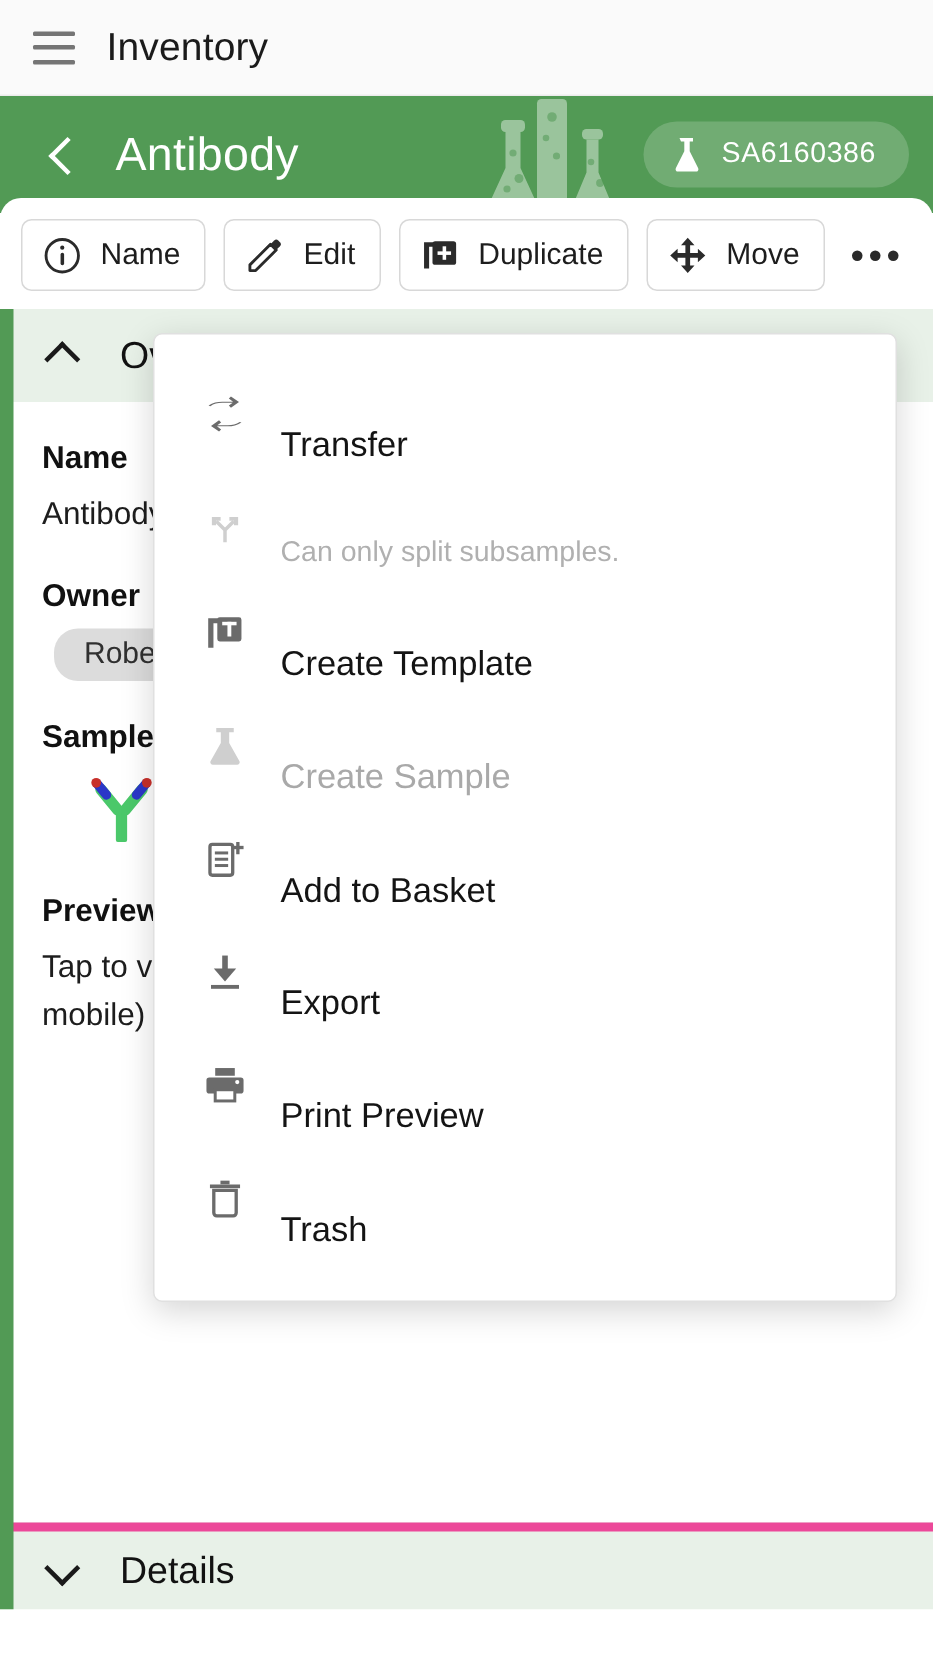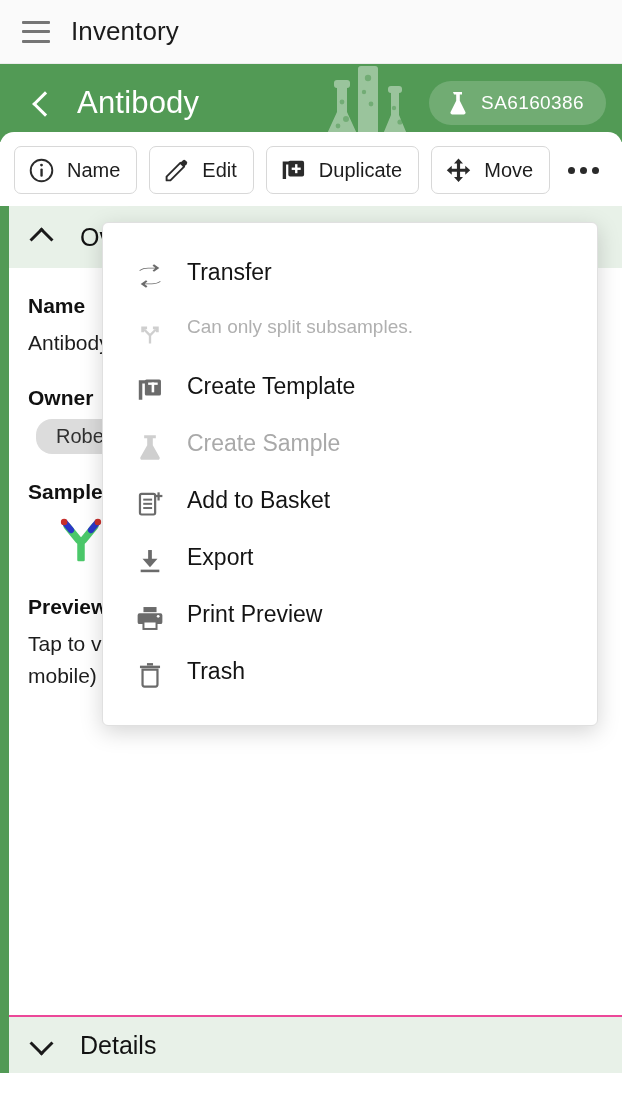--- a/index.html
+++ b/index.html
@@ -239,21 +239,21 @@
     width: 62px;
     height: 310px;
     pointer-events: none;
   }
 
   .details-head {
     position: absolute;
     left: 0; right: 0; bottom: 0;
     height: 58px;
     background: #e8f1e8;
-    border-top: 2px solid #ec4899;
+    border-top: 6px solid #ec4899;
     display: flex;
     align-items: center;
     padding-left: 30px;
     gap: 28px;
     cursor: pointer;
   }
   .details-head .sec-title { font-size: 25px; color: #121212; }
 
   
   .menu {
@@ -275,21 +275,21 @@
     padding: 13px 0 13px 32px;
     cursor: pointer;
   }
   .menu-item.disabled { cursor: default; }
   .menu-icon {
     width: 30px; height: 30px;
     flex: 0 0 auto;
     display: flex; align-items: center; justify-content: center;
     margin-top: 1px;
   }
-  .menu-text { display: flex; flex-direction: column; gap: 7px; }
+  .menu-text { display: flex; flex-direction: column; gap: 7px; margin-top: 24px; }
   .menu-label {
     font-size: 23px;
     color: #141414;
     line-height: 1.1;
   }
   .menu-item.disabled .menu-label { color: #a9a9a9; }
   .menu-sub {
     font-size: 19px;
     color: #b0b0b0;
     line-height: 1.1;

